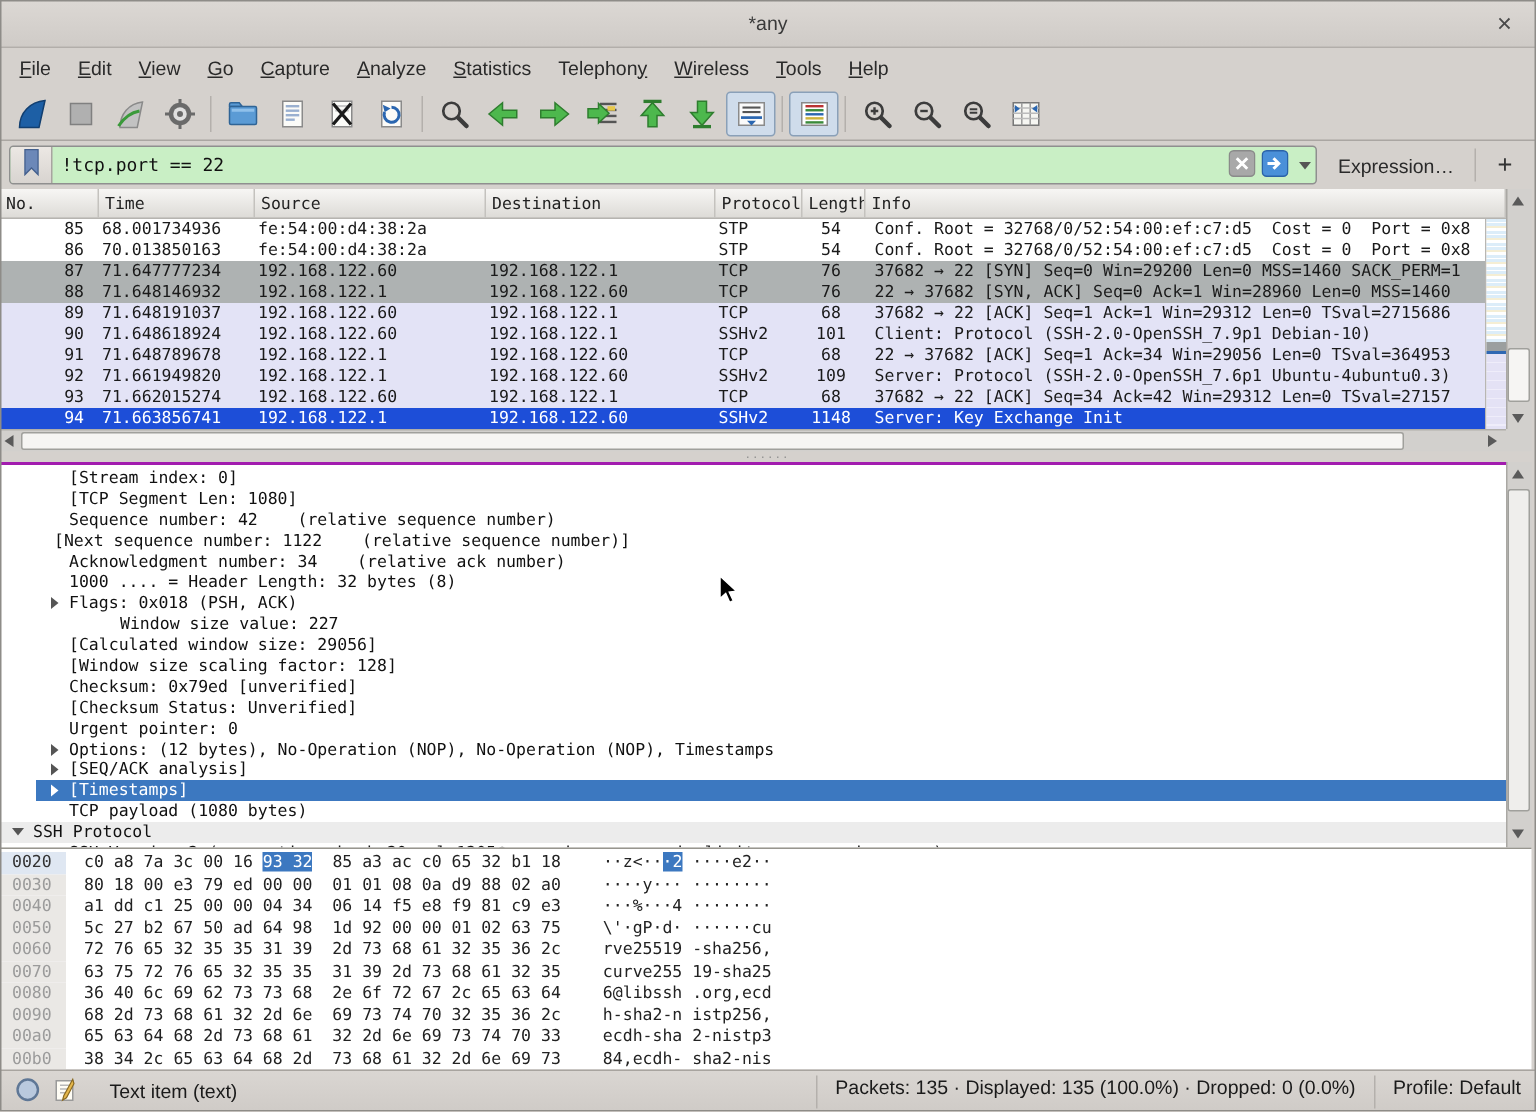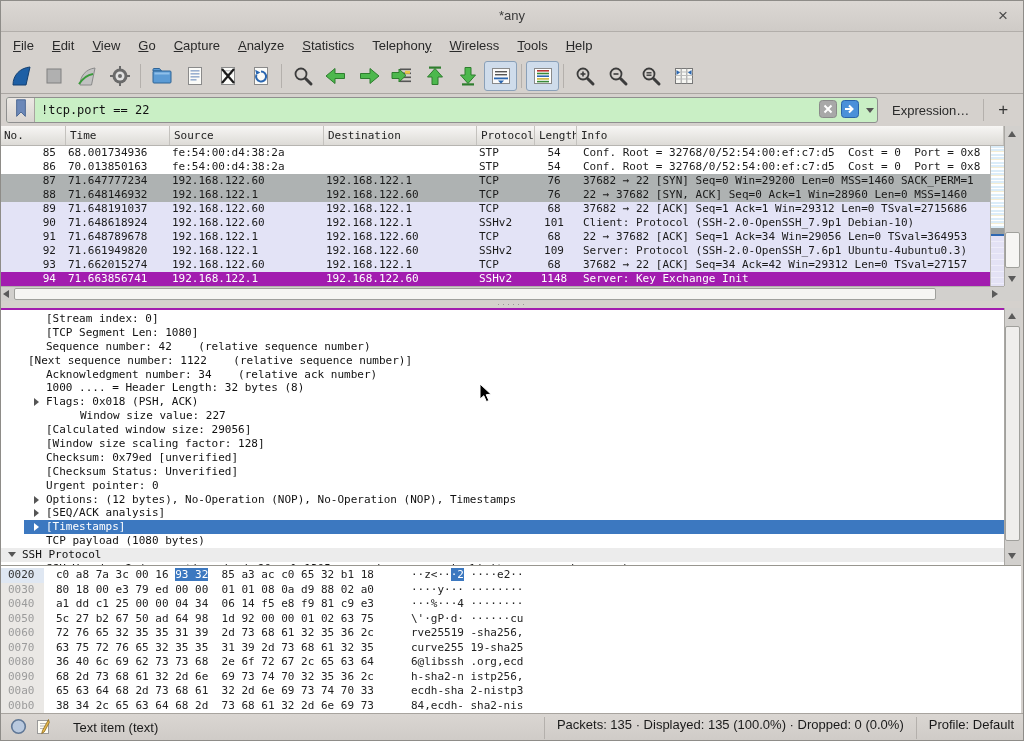--- a/index.html
+++ b/index.html
@@ -43,21 +43,21 @@
   .pl-header .col-no{text-align:left}
   .pl-header .col-len{text-align:left;padding-right:0}
 
   
   .pl-rows{position:absolute;top:146px;left:0;width:990px;height:140px;background:#fff;overflow:hidden;font-family:"DejaVu Sans Mono",monospace;font-size:11px}
   .prow{display:flex;height:14px;line-height:14px;white-space:pre}
   .prow>div{overflow:hidden}
   .c-plain{background:#fff}
   .c-gray{background:#aeb2b2}
   .c-lav{background:#e3e3f6}
-  .c-sel{background:#a21caf;color:#fff}
+  .c-sel{background:#1d4ed8;color:#fff}
   .col-no{width:66px;text-align:right;padding-right:10px;flex:none}
   .col-time{width:104px;padding-left:2px;flex:none}
   .col-src{width:154px;padding-left:2px;flex:none}
   .col-dst{width:153px;padding-left:2px;flex:none}
   .col-proto{width:58px;padding-left:2px;flex:none}
   .col-len{width:42px;text-align:center;padding-right:4px;flex:none}
   .col-info{flex:1;padding-left:6px}
 
   
   .minimap{position:absolute;top:146px;left:990px;width:14px;height:140px;border-left:1px solid #b8b6b2;background:#fff}
@@ -92,21 +92,21 @@
   .tri-r{display:inline-block;width:0;height:0;border:4px solid transparent;border-left:5px solid #555;margin:3px 0 0 4px}
   .tri-d{display:inline-block;width:0;height:0;border:4px solid transparent;border-top:5px solid #555;margin:4px 0 0 2px}
   .dline.sel .tri-r{border-left-color:#fff}
 
   
   .hexpane{position:absolute;top:565px;left:0;width:1021px;height:148px;background:#fff;border-top:1px solid #98968f;overflow:hidden;font-family:"DejaVu Sans Mono",monospace;font-size:11px;padding-top:2px;color:#222}
   .hrow{height:14.5px;line-height:14.5px;white-space:pre}
   .hoff{display:inline-block;width:44px;background:#eae8e5;color:#9b9b9b;padding-left:8px;margin-right:12px}
   .hoff.hl{color:#333;background:#dfe7f2}
   .hl2{background:#3c78c0;color:#fff}
-  .hasc{margin-left:37px}
+  .hasc{margin-left:28px}
 
   
   .statusbar{position:absolute;top:713px;left:0;right:0;height:28px;border-top:1px solid #a8a49f;display:flex;align-items:center;padding:0 10px;gap:8px;background:linear-gradient(#dad6d2,#cfcbc7)}
   .sb-help{margin-left:12px}
   .sb-right{margin-left:auto;display:flex;align-items:flex-start;gap:12px}
   .cursor{position:absolute;left:479px;top:383px;z-index:100}
 </style>
 </head>
 <body>
 
@@ -396,21 +396,21 @@
 <div class="thumb" style="left:14px;top:288px;width:922px;height:12px"></div>
 <div class="arr right" style="left:992px;top:290px"></div>
 <div class="track corner"></div>
 
 <div class="splitter"></div>
 
 <div class="detail">
     <div class="dline" style="padding-left: 30px;"><span class="exp"></span><span>[Stream index: 0]</span></div>
     <div class="dline" style="padding-left: 30px;"><span class="exp"></span><span>[TCP Segment Len: 1080]</span></div>
     <div class="dline" style="padding-left: 30px;"><span class="exp"></span><span>Sequence number: 42    (relative sequence number)</span></div>
-    <div class="dline" style="padding-left: 28px; flex-direction: column;"><span class="exp"></span><span>[Next sequence number: 1122    (relative sequence number)]</span></div>
+    <div class="dline" style="padding-left: 20px;"><span class="exp"></span><span>[Next sequence number: 1122    (relative sequence number)]</span></div>
     <div class="dline" style="padding-left: 30px;"><span class="exp"></span><span>Acknowledgment number: 34    (relative ack number)</span></div>
     <div class="dline" style="padding-left: 30px;"><span class="exp"></span><span>1000 .... = Header Length: 32 bytes (8)</span></div>
     <div class="dline" style="padding-left: 30px;"><span class="exp"><span class="tri-r"></span></span><span>Flags: 0x018 (PSH, ACK)</span></div>
     <div class="dline" style="padding-left: 30px; gap: 34px;"><span class="exp"></span><span>Window size value: 227</span></div>
     <div class="dline" style="padding-left: 30px;"><span class="exp"></span><span>[Calculated window size: 29056]</span></div>
     <div class="dline" style="padding-left: 30px;"><span class="exp"></span><span>[Window size scaling factor: 128]</span></div>
     <div class="dline" style="padding-left: 30px;"><span class="exp"></span><span>Checksum: 0x79ed [unverified]</span></div>
     <div class="dline" style="padding-left: 30px;"><span class="exp"></span><span>[Checksum Status: Unverified]</span></div>
     <div class="dline" style="padding-left: 30px;"><span class="exp"></span><span>Urgent pointer: 0</span></div>
     <div class="dline" style="padding-left: 30px;"><span class="exp"><span class="tri-r"></span></span><span>Options: (12 bytes), No-Operation (NOP), No-Operation (NOP), Timestamps</span></div>

